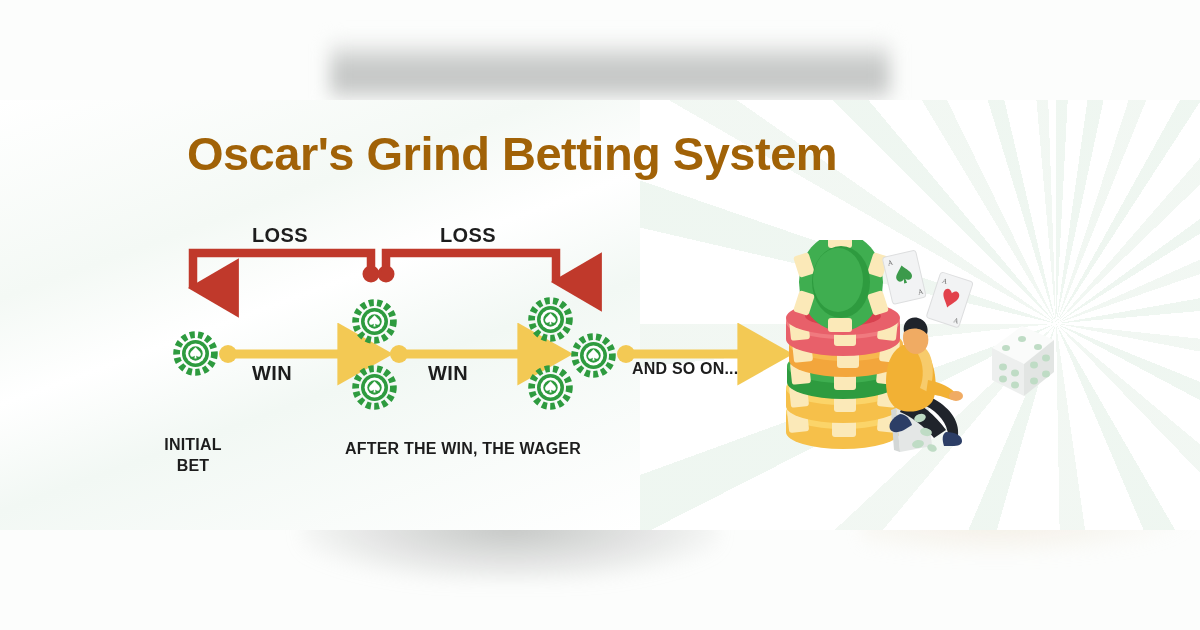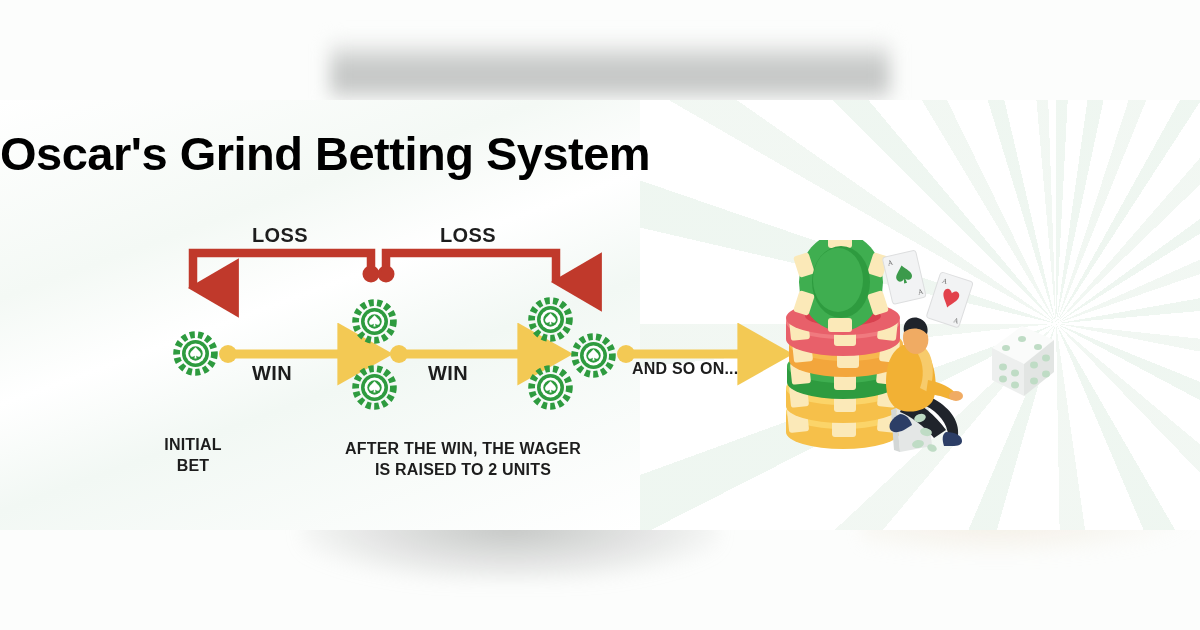--- a/index.html
+++ b/index.html
@@ -75,24 +75,25 @@
   }
   
   #wash{
     position:absolute;left:0;top:0;width:640px;height:430px;
     background:linear-gradient(160deg,#ffffff 0%,#f4f9f5 30%,#ffffff 46%,#f2f8f4 62%,#ffffff 100%);
   }
 
   
   #title{
     position:absolute;left:0;top:126px;width:1024px;
+    text-align:center;
     font-size:47px;
     font-weight:bold;
     letter-spacing:-.5px;
-    color:#000000;
+    color:#a16207;
     font-family:"Liberation Sans", sans-serif;
     z-index:6;
   }
 
   
   #diagram{position:absolute;left:0;top:0;width:1200px;height:630px;z-index:5;padding-left:16px;}
 
   .lbl{
     position:absolute;
     color:#1d1d1d;
@@ -196,21 +197,20 @@
 
   <div class="lbl lbl-soon" style="left:632px;top:360px;">AND SO ON...</div>
 
   <div class="lbl lbl-cap" style="left:130px;top:434px;width:126px;">
     <div>INITIAL</div>
     <div>BET</div>
   </div>
 
   <div class="lbl lbl-cap" style="left:323px;top:438px;width:280px;">
     <div>AFTER THE WIN, THE WAGER</div>
-    <div>IS RAISED TO 2 UNITS</div>
   </div>
 </div>
 
 <div id="illo">
   <svg width="300" height="230" viewBox="0 0 300 230">
 
     <g>
 
       <ellipse cx="83" cy="192" rx="57" ry="17" fill="#F6C04A"></ellipse>
       <rect x="26" y="172" width="114" height="20" fill="#F6C04A"></rect>

